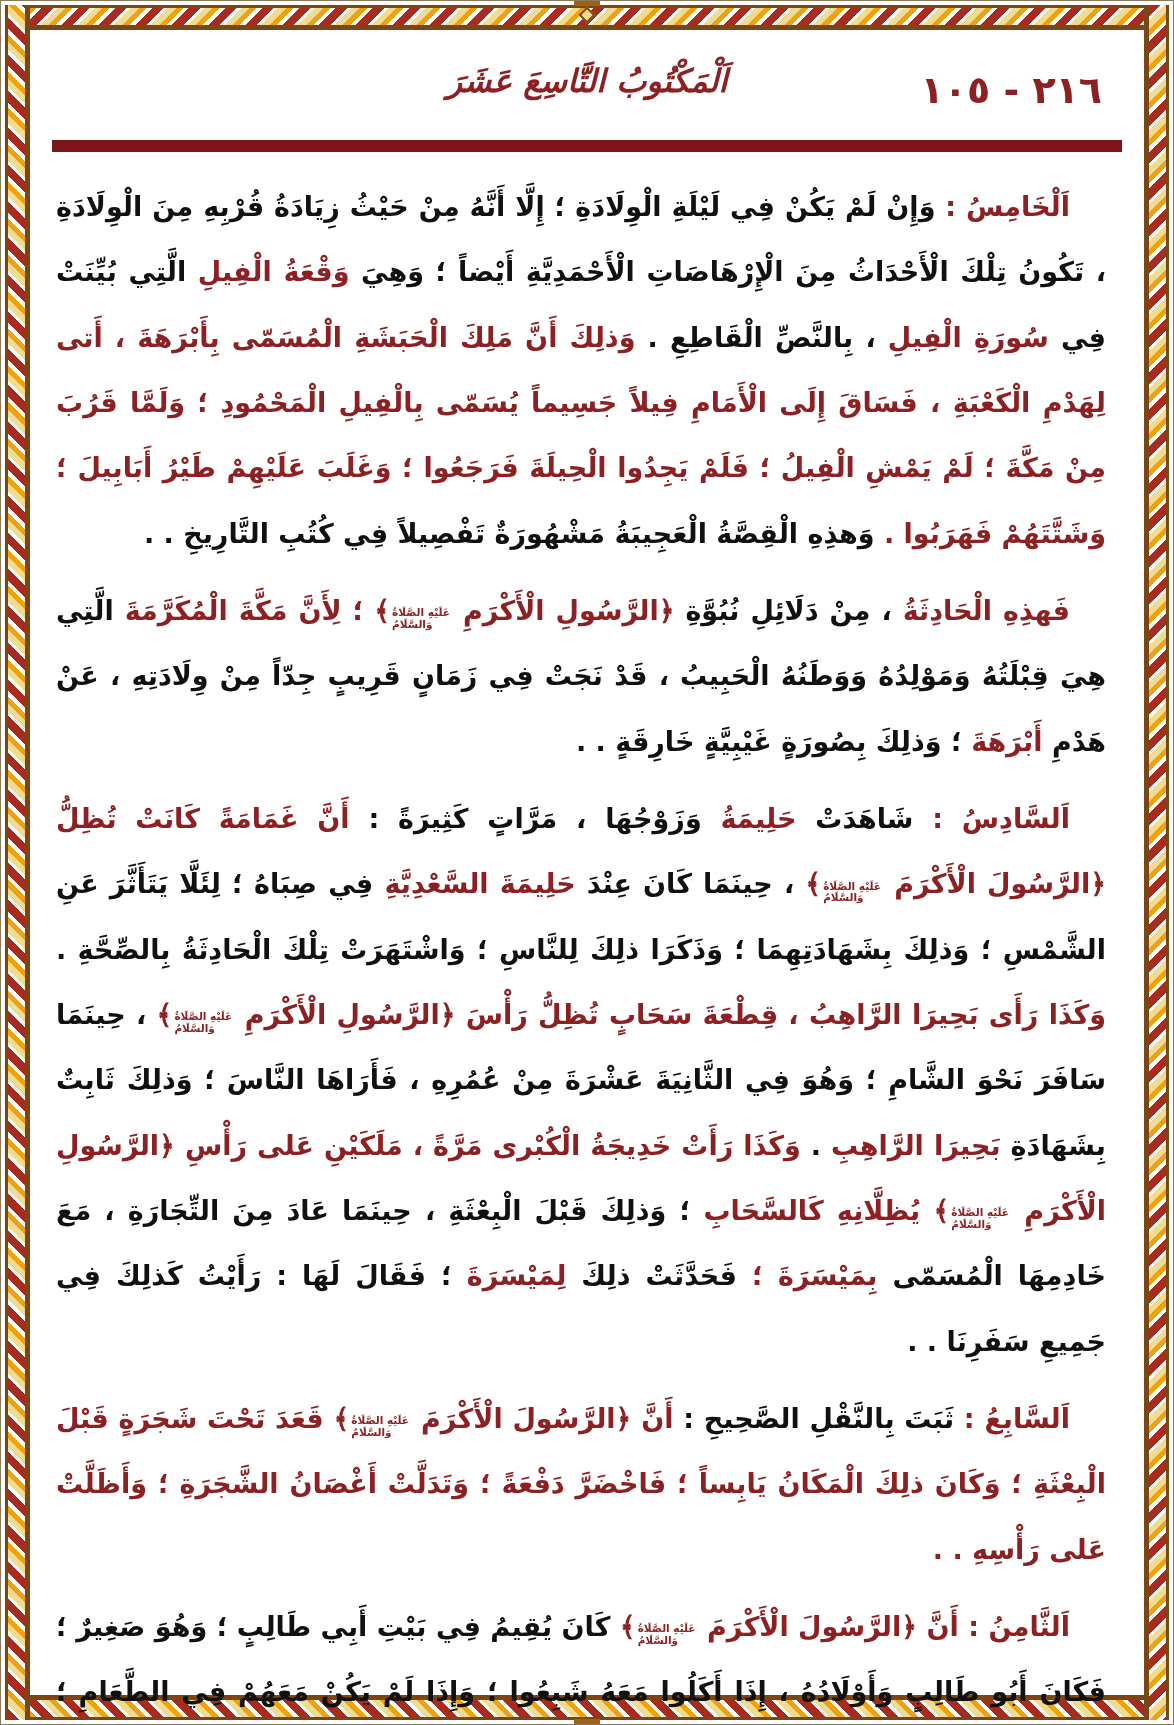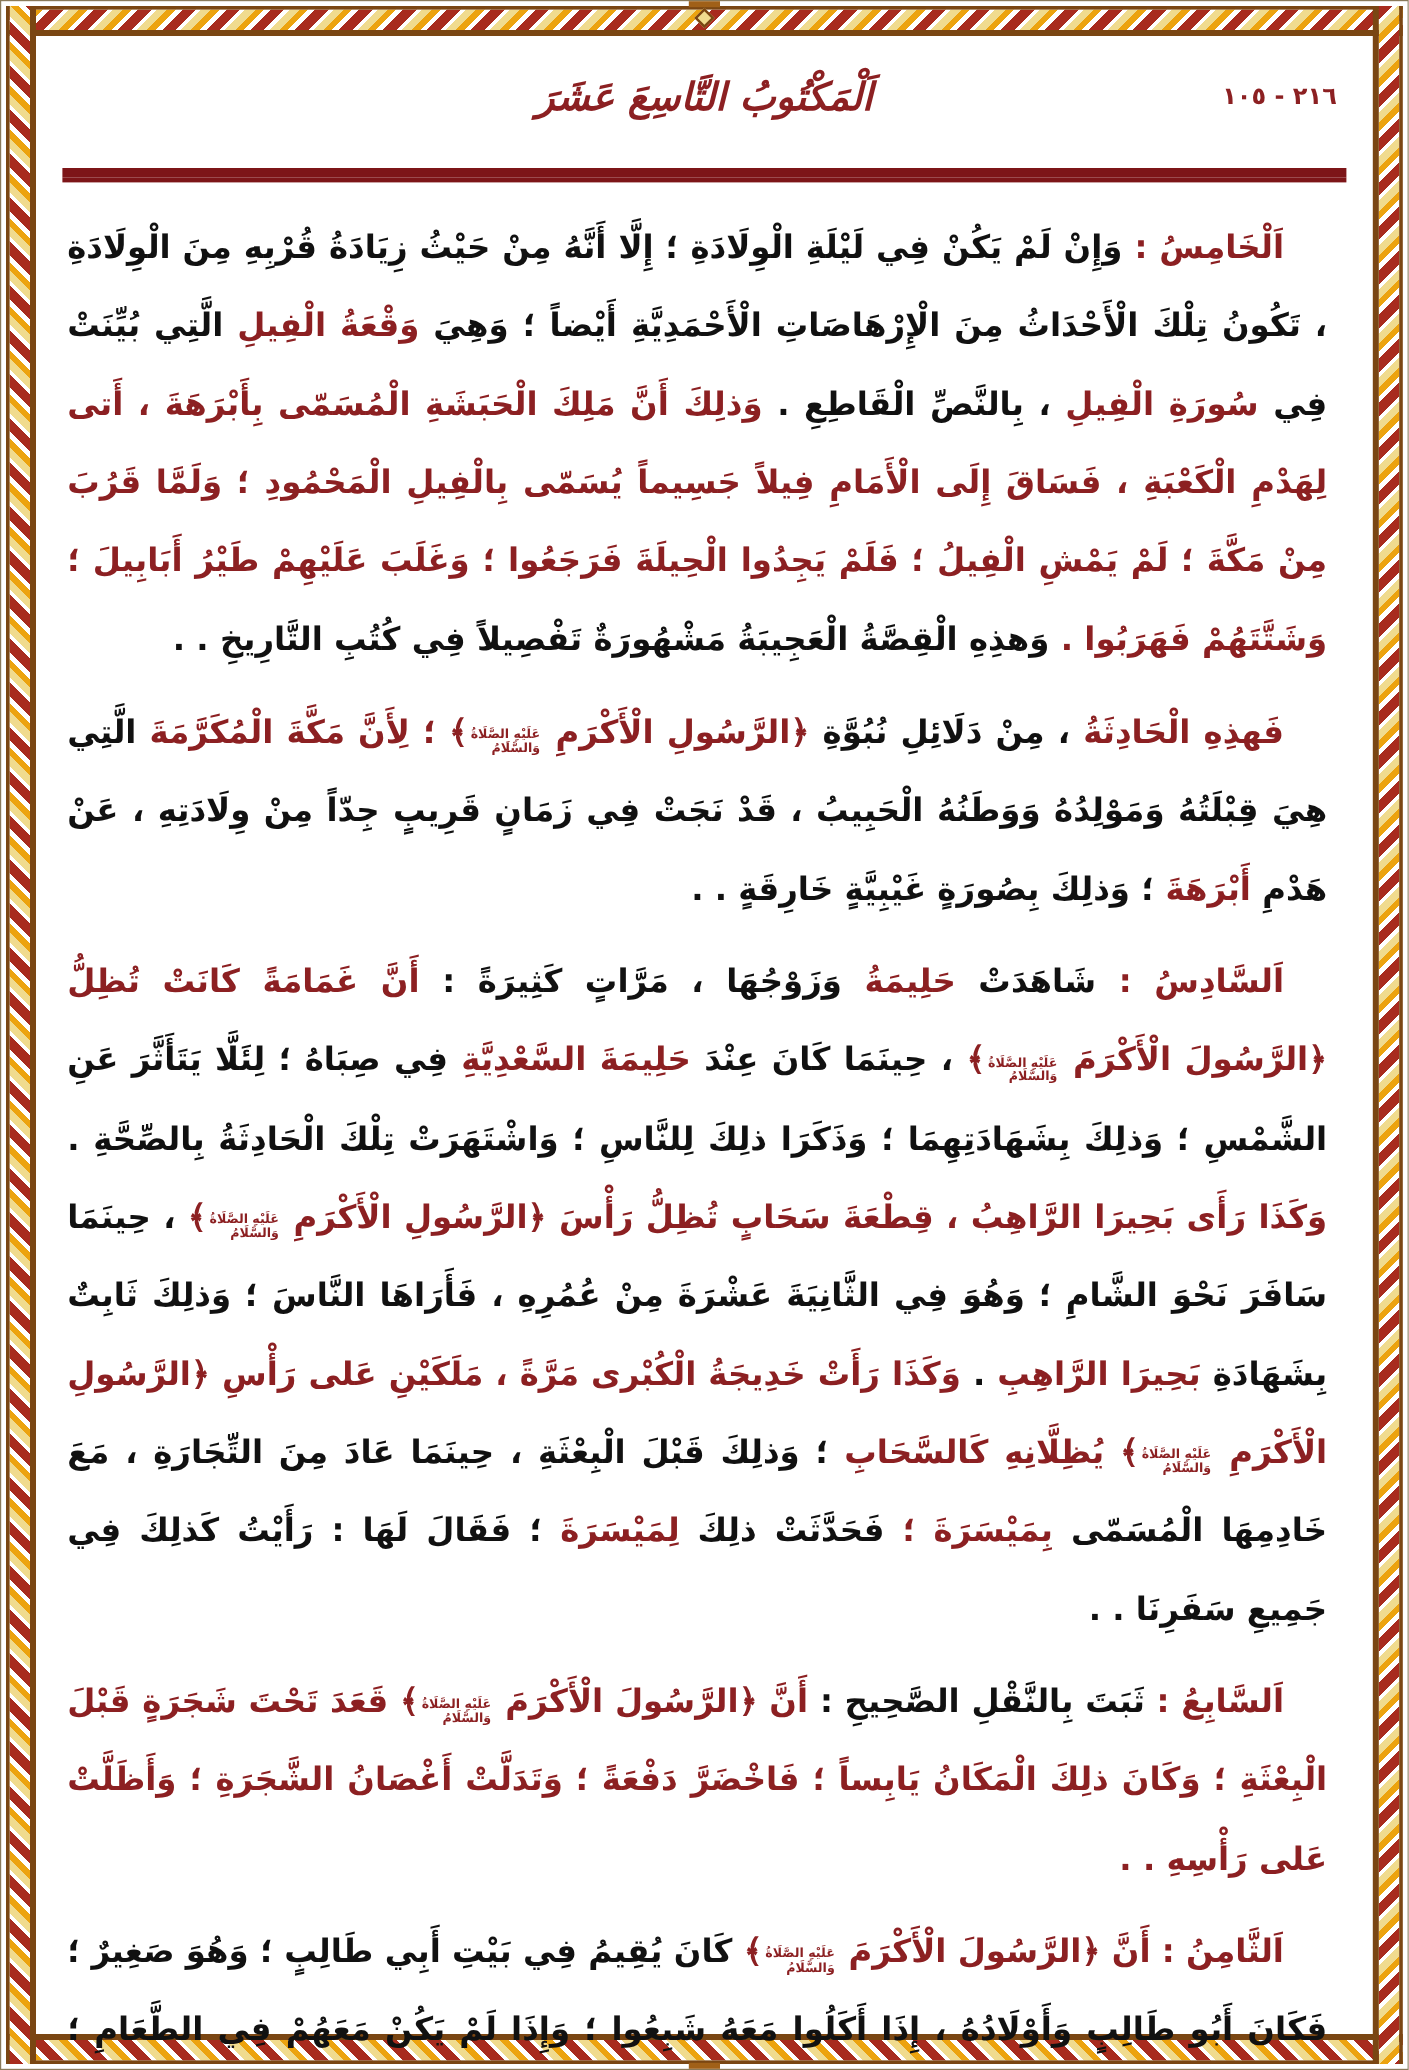--- a/index.html
+++ b/index.html
@@ -61,22 +61,22 @@
     position:absolute;bottom:1px;left:50%;transform:translateX(-50%);
     width:26px;height:5px;background:#a06018;
   }
   
   .content{
     position:absolute;top:42px;right:44px;left:44px;bottom:40px;
     direction:rtl;
   }
   .header{position:relative;height:74px;margin-top:14px;}
   .page-numbers{
-    position:absolute;left:auto;right:16px;top:12px;
-    color:var(--accent);font-size:20px;font-weight:bold;letter-spacing:3px;
+    position:absolute;left:auto;right:28px;top:12px;
+    color:var(--accent);font-size:38px;font-weight:bold;letter-spacing:3px;
     direction:rtl;
   }
   .page-title{
     text-align:center;color:var(--accent);
     font-size:32px;font-weight:bold;padding-top:6px;font-style:italic;
   }
   .double-rule{
     height:5px;margin:10px 8px 0 8px;
     border-top:8px solid var(--rule);
     border-bottom:4px solid var(--rule);
@@ -84,21 +84,21 @@
   .body-text{
     margin-top:22px;padding:0 12px;
     direction:rtl;text-align:justify;text-justify:inter-word;
     font-size:27px;font-weight:bold;line-height:2.42;color:var(--ink);
   }
   .body-text p{margin:0 12px 12px 0;text-indent:36px;}
   .red{color:var(--accent);}
   .black{color:var(--ink);}
   .pbuh{
     display:inline-block;width:58px;font-size:10.5px;line-height:1.12;
-    text-align:right;vertical-align:-8px;white-space:normal;
+    text-align:left;vertical-align:-8px;white-space:normal;
     text-indent:0;font-weight:bold;margin:0 2px;
   }
 </style>
 </head>
 <body>
 
 <div class="edge-line"></div>
 <div class="border-band border-top"></div>
 <div class="border-band border-bottom"></div>
 <div class="border-band border-left"></div>

